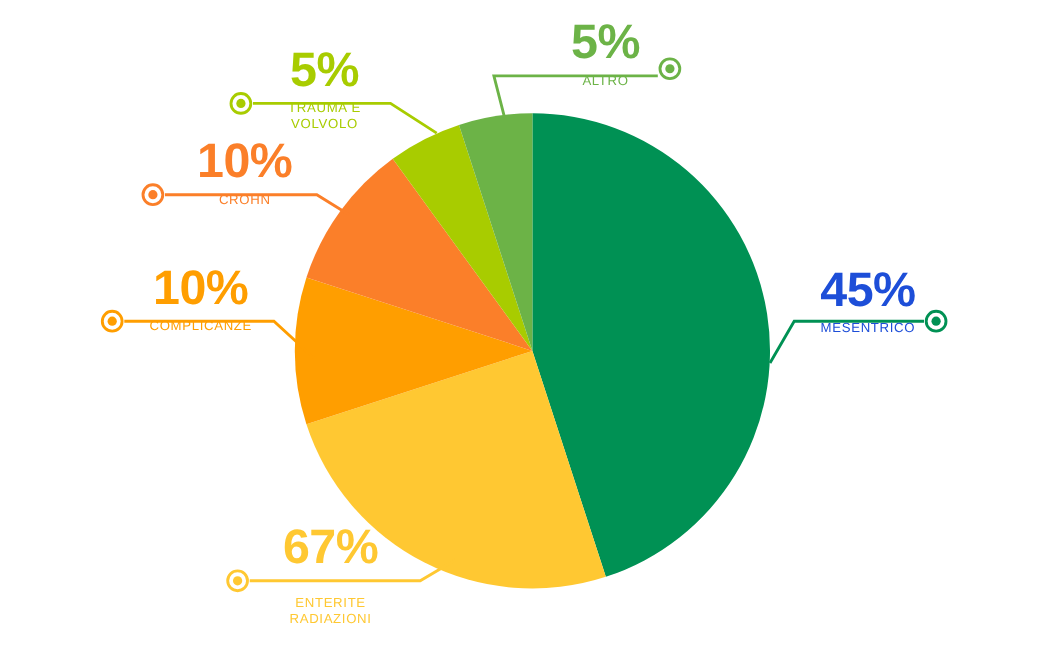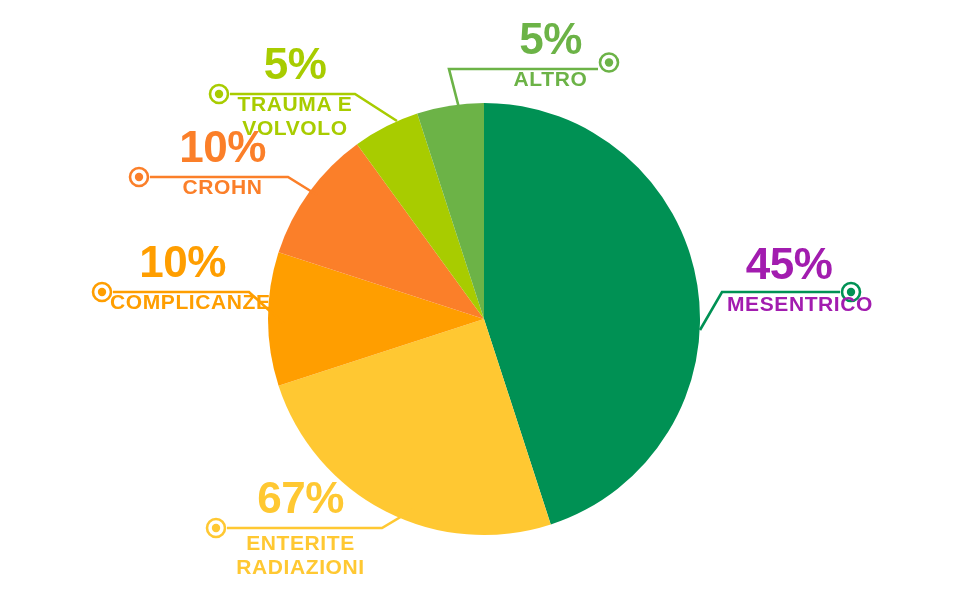--- a/index.html
+++ b/index.html
@@ -26,22 +26,22 @@
     width: 960px;
     height: 604px;
   }
   .pct {
     font-size: 44px;
     font-weight: bold;
     letter-spacing: -0.5px;
     line-height: 0.95;
   }
   .lbl {
-    font-size: 21px;
-    font-weight: bold;
+    font-size: 12px;
+    font-weight: normal;
     letter-spacing: 0.6px;
     line-height: 1.16;
     text-transform: uppercase;
   }
   .callout {
     position: absolute;
     white-space: nowrap;
   }
 </style>
 </head>
@@ -125,26 +125,26 @@
 
   <div class="callout" style="left:110px; top:241px; width:145px; text-align:center; color:#FF9E00;">
     <div class="pct" style="font-weight:bold;">10%</div>
     <div class="lbl" style="margin-top:7px;">
       <div>COMPLICANZE</div>
     </div>
   </div>
 
   <div class="callout" style="left:228px; top:477px; width:145px; text-align:center; color:#FFC832;">
     <div class="pct">67%</div>
-    <div class="lbl" style="margin-top:12px;">
+    <div class="lbl" style="margin-top:23px;">
       <div>ENTERITE</div>
       <div>RADIAZIONI</div>
     </div>
   </div>
 
-  <div class="callout" style="left:727px; top:243px; width:124px; text-align:center; color:#a21caf;">
+  <div class="callout" style="left:727px; top:243px; width:124px; text-align:center; color:#1d4ed8;">
     <div class="pct">45%</div>
     <div class="lbl" style="margin-top:7px;">
       <div>MESENTRICO</div>
     </div>
   </div>
 
 </div>
 
 </body></html>

